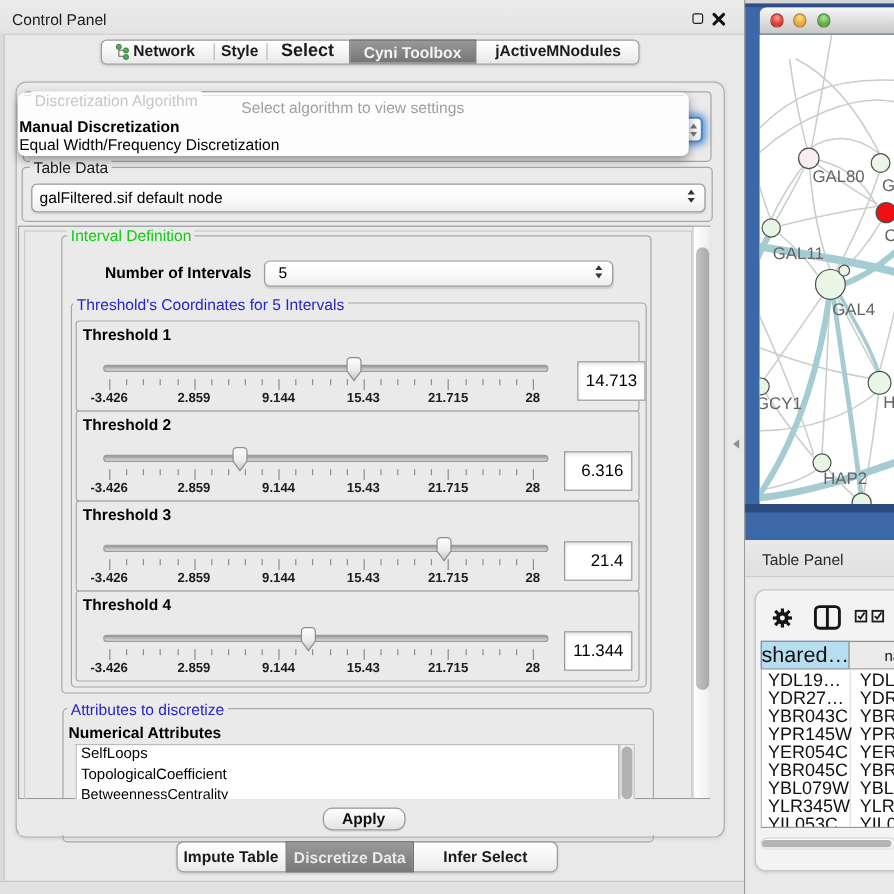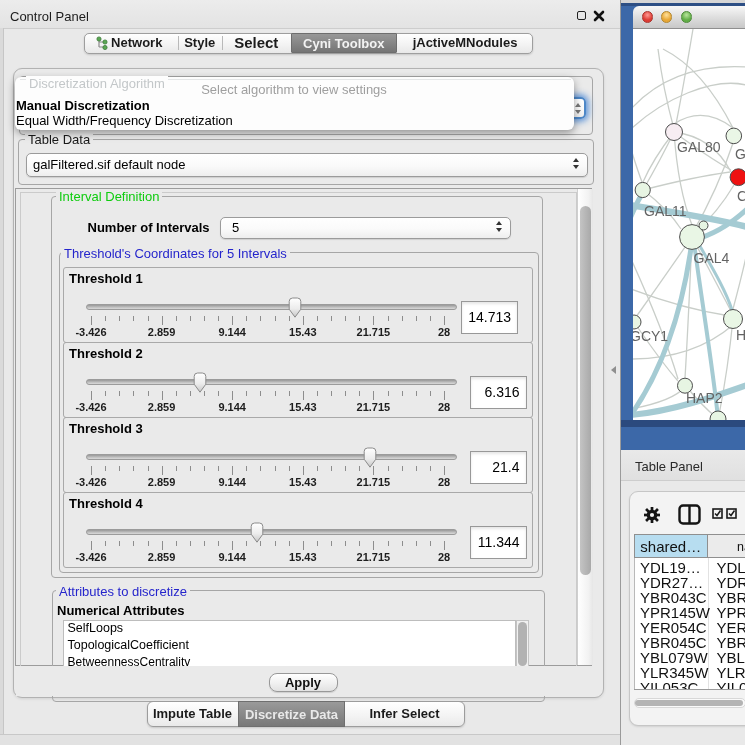--- a/index.html
+++ b/index.html
@@ -107,21 +107,21 @@
 <svg class="abs" style="left:286.8px;top:297px" width="16" height="22" viewBox="0 0 16 22">
 <defs>
       <linearGradient id="th1" x1="0" y1="0" x2="0" y2="1">
 <stop offset="0" stop-color="#ffffff"></stop>
         <stop offset="0.55" stop-color="#ececec"></stop>
         <stop offset="1" stop-color="#c7c7c7"></stop>
       </linearGradient>
     </defs>
 <path d="M2.2 4.4 Q2.2 1 5.6 1 L10.4 1 Q13.8 1 13.8 4.4 L13.8 12.2 L8 20.2 L2.2 12.2 Z" fill="url(#th1)" stroke="#8b8b8b" stroke-width="1"></path>
   </svg>
-<div class="vbox" style="left:461px;top:301px;width:49px;height:31px;line-height:31px;padding-right:6px;">14.713</div>
+<div class="vbox" style="left:481px;top:301px;width:49px;height:31px;line-height:31px;padding-right:6px;">14.713</div>
 <div class="thbox" style="left:63px;top:342px;width:468px;height:74px;"></div>
 <div class="abs bold" style="left:69px;top:346px;font-size:13px;color:#000;">Threshold 2</div>
 <div class="abs" style="left:86px;top:378.5px;width:369px;height:4px;border-radius:3px;background:linear-gradient(180deg,#989898,#c2c2c2 60%,#d9d9d9);border:0.5px solid #9b9b9b;"></div>
 <div class="tick" style="left:91.0px;top:390.5px;height:9px;"></div>
 <div class="tick" style="left:105.1px;top:390.5px;height:5.5px;"></div>
 <div class="tick" style="left:119.2px;top:390.5px;height:5.5px;"></div>
 <div class="tick" style="left:133.4px;top:390.5px;height:5.5px;"></div>
 <div class="tick" style="left:147.5px;top:390.5px;height:5.5px;"></div>
 <div class="tick" style="left:161.6px;top:390.5px;height:9px;"></div>
 <div class="tick" style="left:175.7px;top:390.5px;height:5.5px;"></div>
@@ -368,21 +368,21 @@
   </svg>
 <svg class="abs" style="left:711.5px;top:508px" width="11" height="11" viewBox="0 0 11 11">
 <rect x="1" y="1" width="9" height="9" fill="none" stroke="#1a1a1a" stroke-width="1.6"></rect>
 <path d="M3 5.5 L5 7.5 L8.5 2.5" fill="none" stroke="#1a1a1a" stroke-width="1.5"></path>
   </svg>
 <svg class="abs" style="left:725.5px;top:508px" width="11" height="11" viewBox="0 0 11 11">
 <rect x="1" y="1" width="9" height="9" fill="none" stroke="#1a1a1a" stroke-width="1.6"></rect>
 <path d="M3 5.5 L5 7.5 L8.5 2.5" fill="none" stroke="#1a1a1a" stroke-width="1.5"></path>
   </svg>
 <div class="abs" style="left:633.5px;top:534px;width:112px;height:23.5px;background:#ebebeb;border:1px solid #8f8f8f;box-sizing:border-box;"></div>
-<div class="abs" style="left:633.5px;top:534px;width:74.5px;height:23.5px;background:#b7ddf0;border:1px solid #8f8f8f;box-sizing:border-box;text-align:center;line-height:23px;font-size:15px;color:#111;">shared…</div>
+<div class="abs" style="left:633.5px;top:534px;width:74.5px;height:23.5px;background:#b7ddf0;border:1px solid #8f8f8f;box-sizing:border-box;text-align:center;line-height:23px;font-size:18px;color:#111;">shared…</div>
 <div class="abs" style="left:737px;top:539.5px;font-size:12.5px;color:#111;">na</div>
 <div class="abs" style="left:633.5px;top:557.5px;width:112px;height:134px;background:#ffffff;border-left:1px solid #b9b9b9;box-sizing:border-box;overflow:hidden;"></div>
 <div class="abs" style="left:708px;top:557.5px;width:1px;height:134px;background:#e2e2e2;"></div>
 <div class="rowtx" style="left:640px;top:558.5px;">YDL19…</div>
 <div class="rowtx" style="left:716.5px;top:558.5px;">YDL19</div>
 <div class="rowtx" style="left:640px;top:573.6px;">YDR27…</div>
 <div class="rowtx" style="left:716.5px;top:573.6px;">YDR27</div>
 <div class="rowtx" style="left:640px;top:588.7px;">YBR043C</div>
 <div class="rowtx" style="left:716.5px;top:588.7px;">YBR04</div>
 <div class="rowtx" style="left:640px;top:603.8px;">YPR145W</div>

